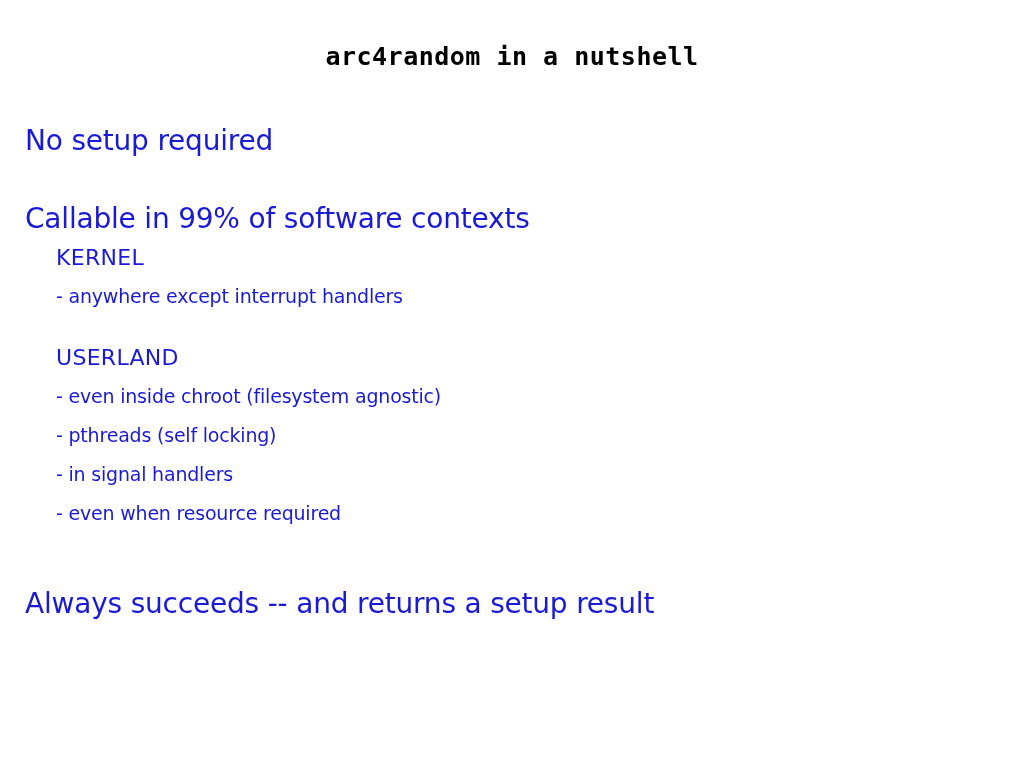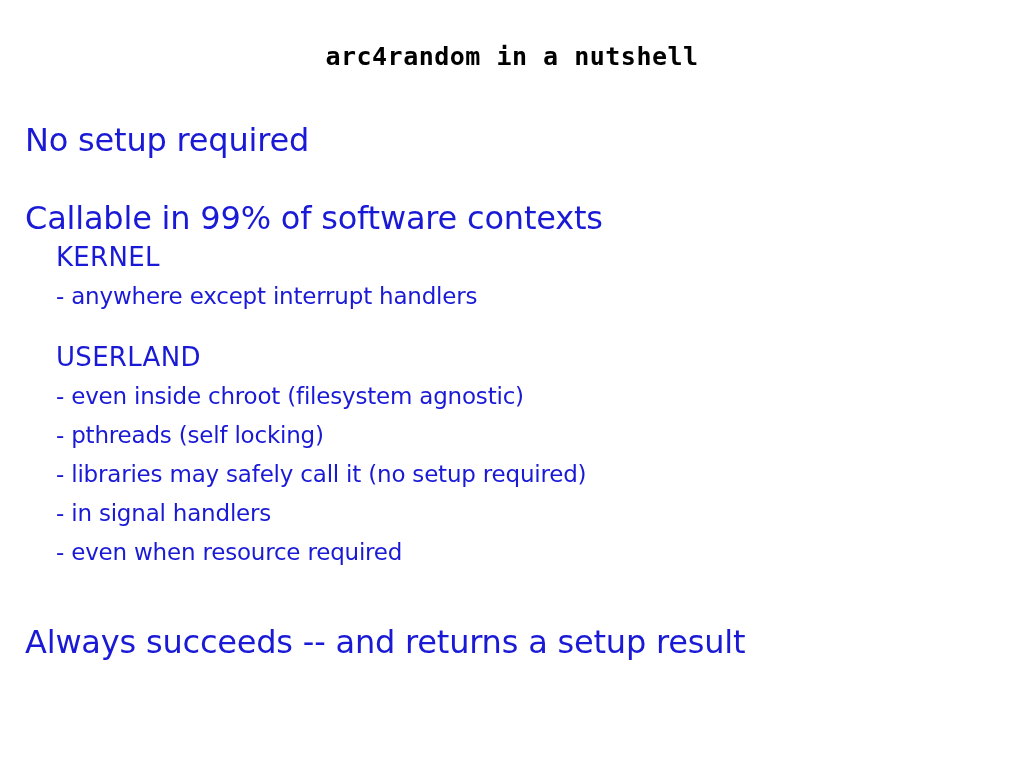--- a/index.html
+++ b/index.html
@@ -54,36 +54,36 @@
   .line {
     color: #1a1ad6;
     font-family: "DejaVu Sans", sans-serif;
     white-space: pre;
     display: block;
   }
 
   
   .line.lvl0 {
     margin-left: 25px;
-    font-size: 32px;
+    font-size: 28px;
     line-height: 39px;
     letter-spacing: -0.2px;
   }
 
   
   .line.lvl1 {
     margin-left: 56px;
-    font-size: 23px;
+    font-size: 19px;
     line-height: 39px;
     letter-spacing: -0.2px;
   }
 
   
   .line.lvl1.head {
-    font-size: 26px;
+    font-size: 22px;
     letter-spacing: 0.3px;
   }
 
   .spacer {
     display: block;
     height: 39px;
   }
   .spacer.small {
     height: 22px;
   }
@@ -112,21 +112,20 @@
 
 
     <span class="spacer small"></span>
 
     <span class="line lvl1 head">USERLAND</span>
 
     <span class="line lvl1">- even inside chroot (filesystem agnostic)</span>
 
     <span class="line lvl1">- pthreads (self locking)</span>
 
-    <span class="line lvl1">- libraries may safely call it (no setup required)</span>
 
     <span class="line lvl1">- in signal handlers</span>
 
     <span class="line lvl1">- even when resource required</span>
 
     <span class="spacer"></span>
     <span class="spacer tiny"></span>
 
     <span class="line lvl0">Always succeeds -- and returns a setup result</span>
 

